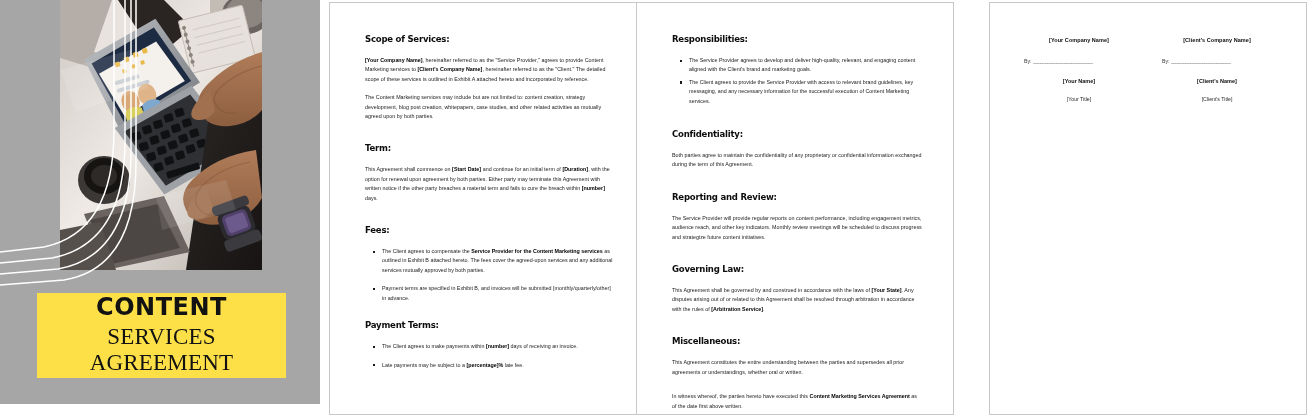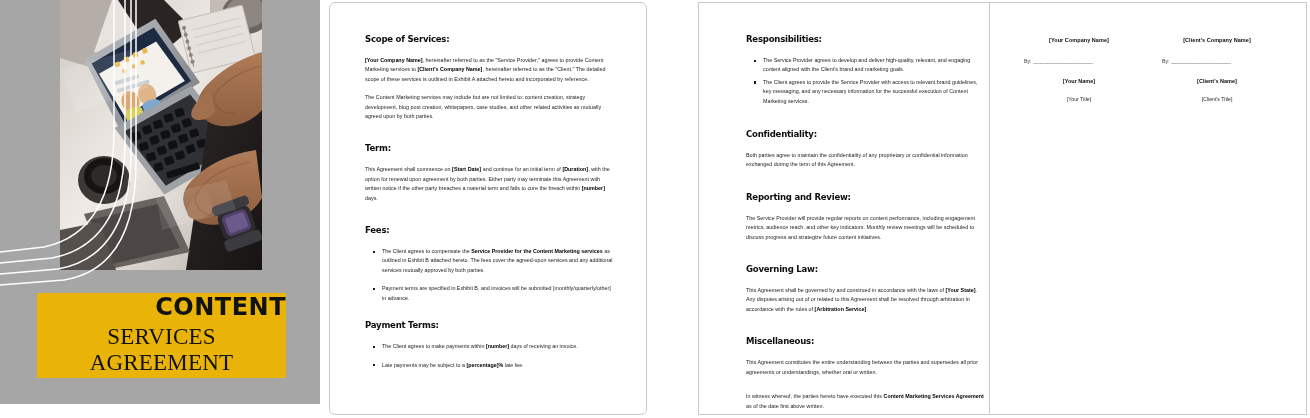--- a/index.html
+++ b/index.html
@@ -50,24 +50,24 @@
     height: 404px;
     pointer-events: none;
   }
 
   .cover-titlebox {
     position: absolute;
     left: 37px;
     top: 293px;
     width: 249px;
     height: 85px;
-    background: #eab308;
+    background: #fde047;
     display: flex;
     flex-direction: column;
-    align-items: flex-end;
+    align-items: center;
     justify-content: center;
   }
   .cover-title-line1,
   .cover-title-line2 {
     font-family: "DejaVu Sans", sans-serif;
     font-weight: bold;
     font-size: 24px;
     line-height: 25px;
     letter-spacing: 0.5px;
     color: #121212;
@@ -87,22 +87,22 @@
   .page {
     position: absolute;
     top: 2px;
     width: 318px;
     height: 413px;
     background: #ffffff;
     border: 1px solid #c8c8c8;
     box-sizing: border-box;
     overflow: hidden;
   }
-  .page-2 { left: 329px; border-radius: 6px; }
-  .page-3 { left: 698px; padding-left: 12px; }
+  .page-2 { left: 329px; }
+  .page-3 { left: 636px; }
   .page-4 { left: 989px; }
 
   .page-inner {
     padding: 30px 31px 0 35px;
   }
 
   h2.sec-heading {
     font-family: "DejaVu Sans", sans-serif;
     font-weight: bold;
     font-size: 9.2px;

